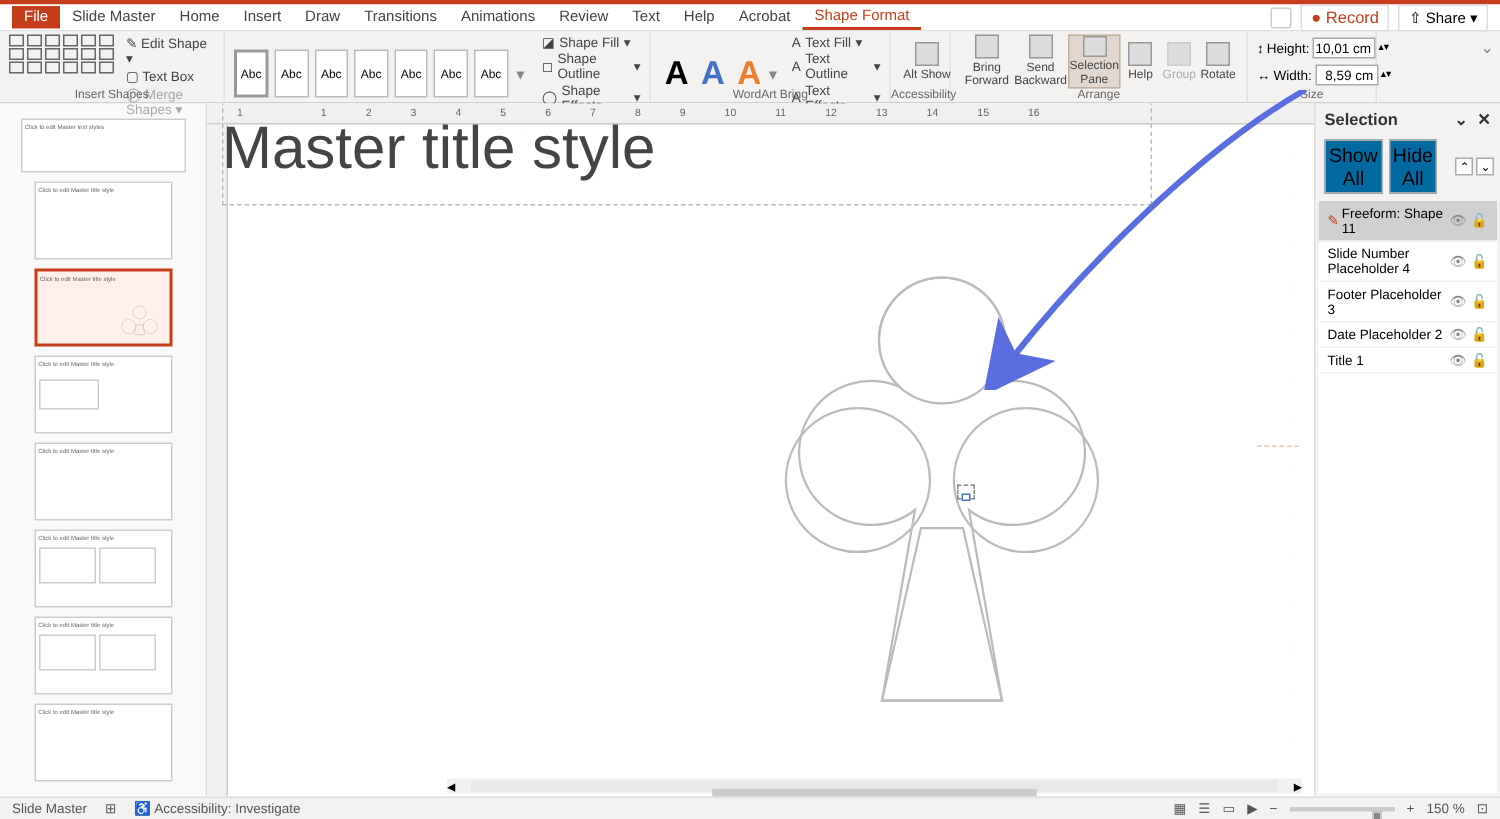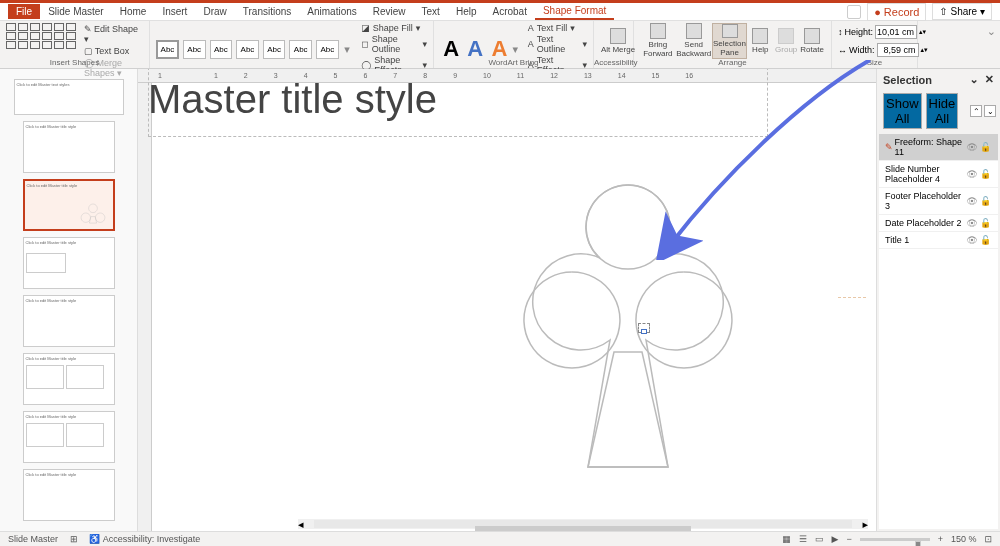--- a/index.html
+++ b/index.html
@@ -22,21 +22,21 @@
 .ribbon-group-label { position: absolute; bottom: 1px; left: 0; right: 0; text-align: center; font-size: 8px; color: #666; }
 
 
 .shapes-grid { display: flex; gap: 2px; }
 .shapes-col { display: flex; flex-direction: column; gap: 1px; }
 .shape-mini { width: 10px; height: 8px; border: 1px solid #666; font-size: 6px; }
 .shape-side { font-size: 9px; color: #444; padding: 1px 2px; }
 
 
 .style-row { display: flex; gap: 4px; align-items: center; }
-.style-preset { width: 26px; height: 19px; border: 1px solid #bbb; display: flex; align-items: center; justify-content: center; font-size: 8px; background: #fff; }
+.style-preset { width: 26px; height: 32px; border: 1px solid #bbb; display: flex; align-items: center; justify-content: center; font-size: 8px; background: #fff; }
 .style-preset.first { background: #fff; border: 2px solid #999; }
 .shape-opts { display: flex; flex-direction: column; gap: 1px; font-size: 9px; color: #444; margin-left: 6px; }
 .opt-line { display: flex; align-items: center; gap: 3px; }
 
 
 .wordart-row { display: flex; gap: 2px; align-items: center; }
 .wa-letter { width: 24px; height: 28px; display: flex; align-items: center; justify-content: center; font-size: 22px; font-weight: bold; }
 .wa1 { color: #000; }
 .wa2 { color: #4472c4; }
 .wa3 { color: #ed7d31; }
@@ -212,21 +212,21 @@
         <div class="opt-line">A <span>Text Outline</span> ▾</div>
         <div class="opt-line">A <span>Text Effects</span> ▾</div>
       </div>
     </div>
     <div class="ribbon-group-label">WordArt Bring</div>
   </div>
 
   <div class="ribbon-group" style="width:40px;">
     <div class="ribbon-btn">
         <div class="icon"></div>
-        <span>Alt Merge</span>
+        <span>Alt Show</span>
       </div>
     <div class="ribbon-group-label">Accessibility</div>
   </div>
 
   <div class="ribbon-group" style="width:198px;">
     <div style="display:flex;">
       <div class="ribbon-btn">
           <div class="icon"></div>
           <span>Bring Forward</span>
         </div>

